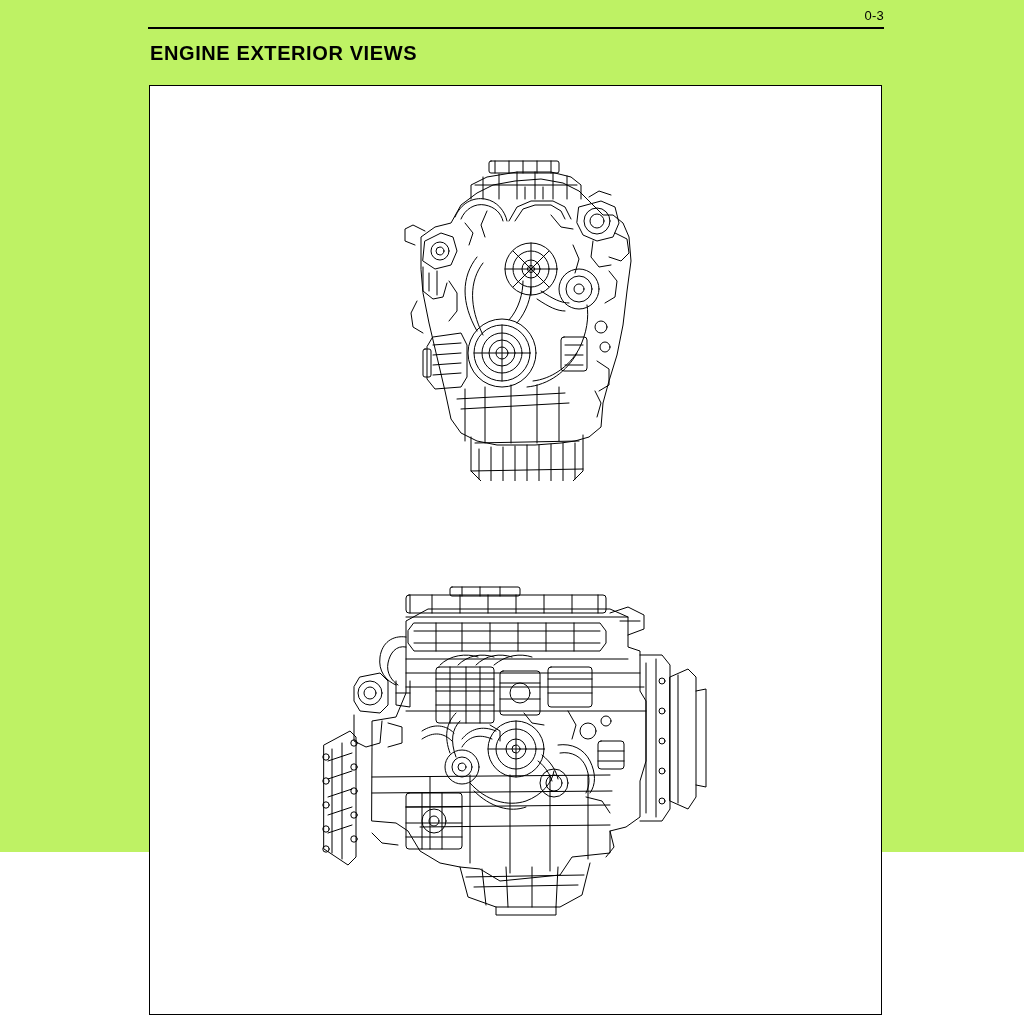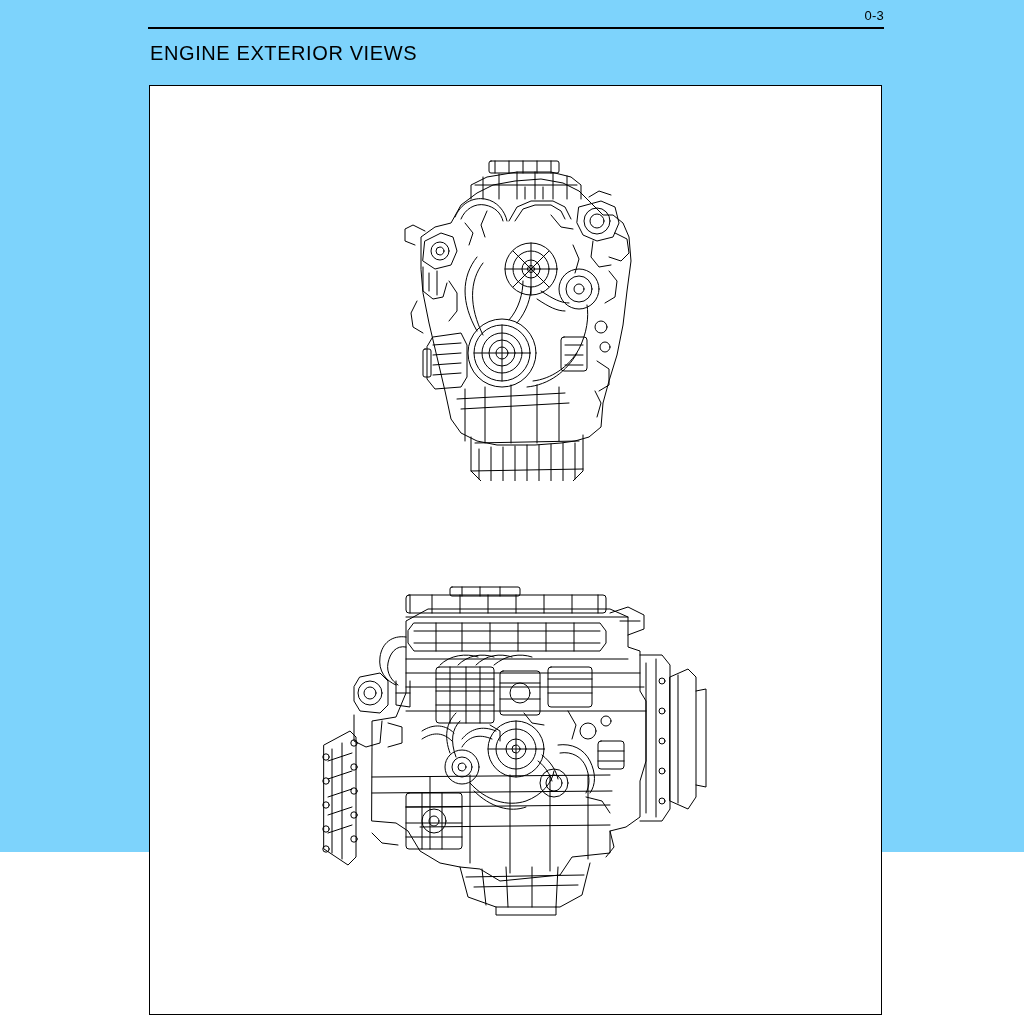--- a/index.html
+++ b/index.html
@@ -15,21 +15,21 @@
     position: relative;
     overflow: hidden;
   }
 
   .page {
     position: absolute;
     left: 0;
     top: 0;
     width: 1024px;
     height: 852px;
-    background: #7dd3fc;
+    background: #bef264;
   }
 
   
   .page-header {
     position: absolute;
     left: 148px;
     top: 8px;
     width: 736px;
     height: 26px;
   }
@@ -51,21 +51,21 @@
     height: 0;
     border-top: 2.2px solid #000000;
   }
 
   
   .section-title {
     position: absolute;
     left: 150px;
     top: 41px;
     font-size: 20px;
-    font-weight: normal;
+    font-weight: bold;
     letter-spacing: 0.6px;
     line-height: 24px;
     white-space: nowrap;
   }
 
   
   .figure-frame {
     position: absolute;
     left: 149px;
     top: 85px;

